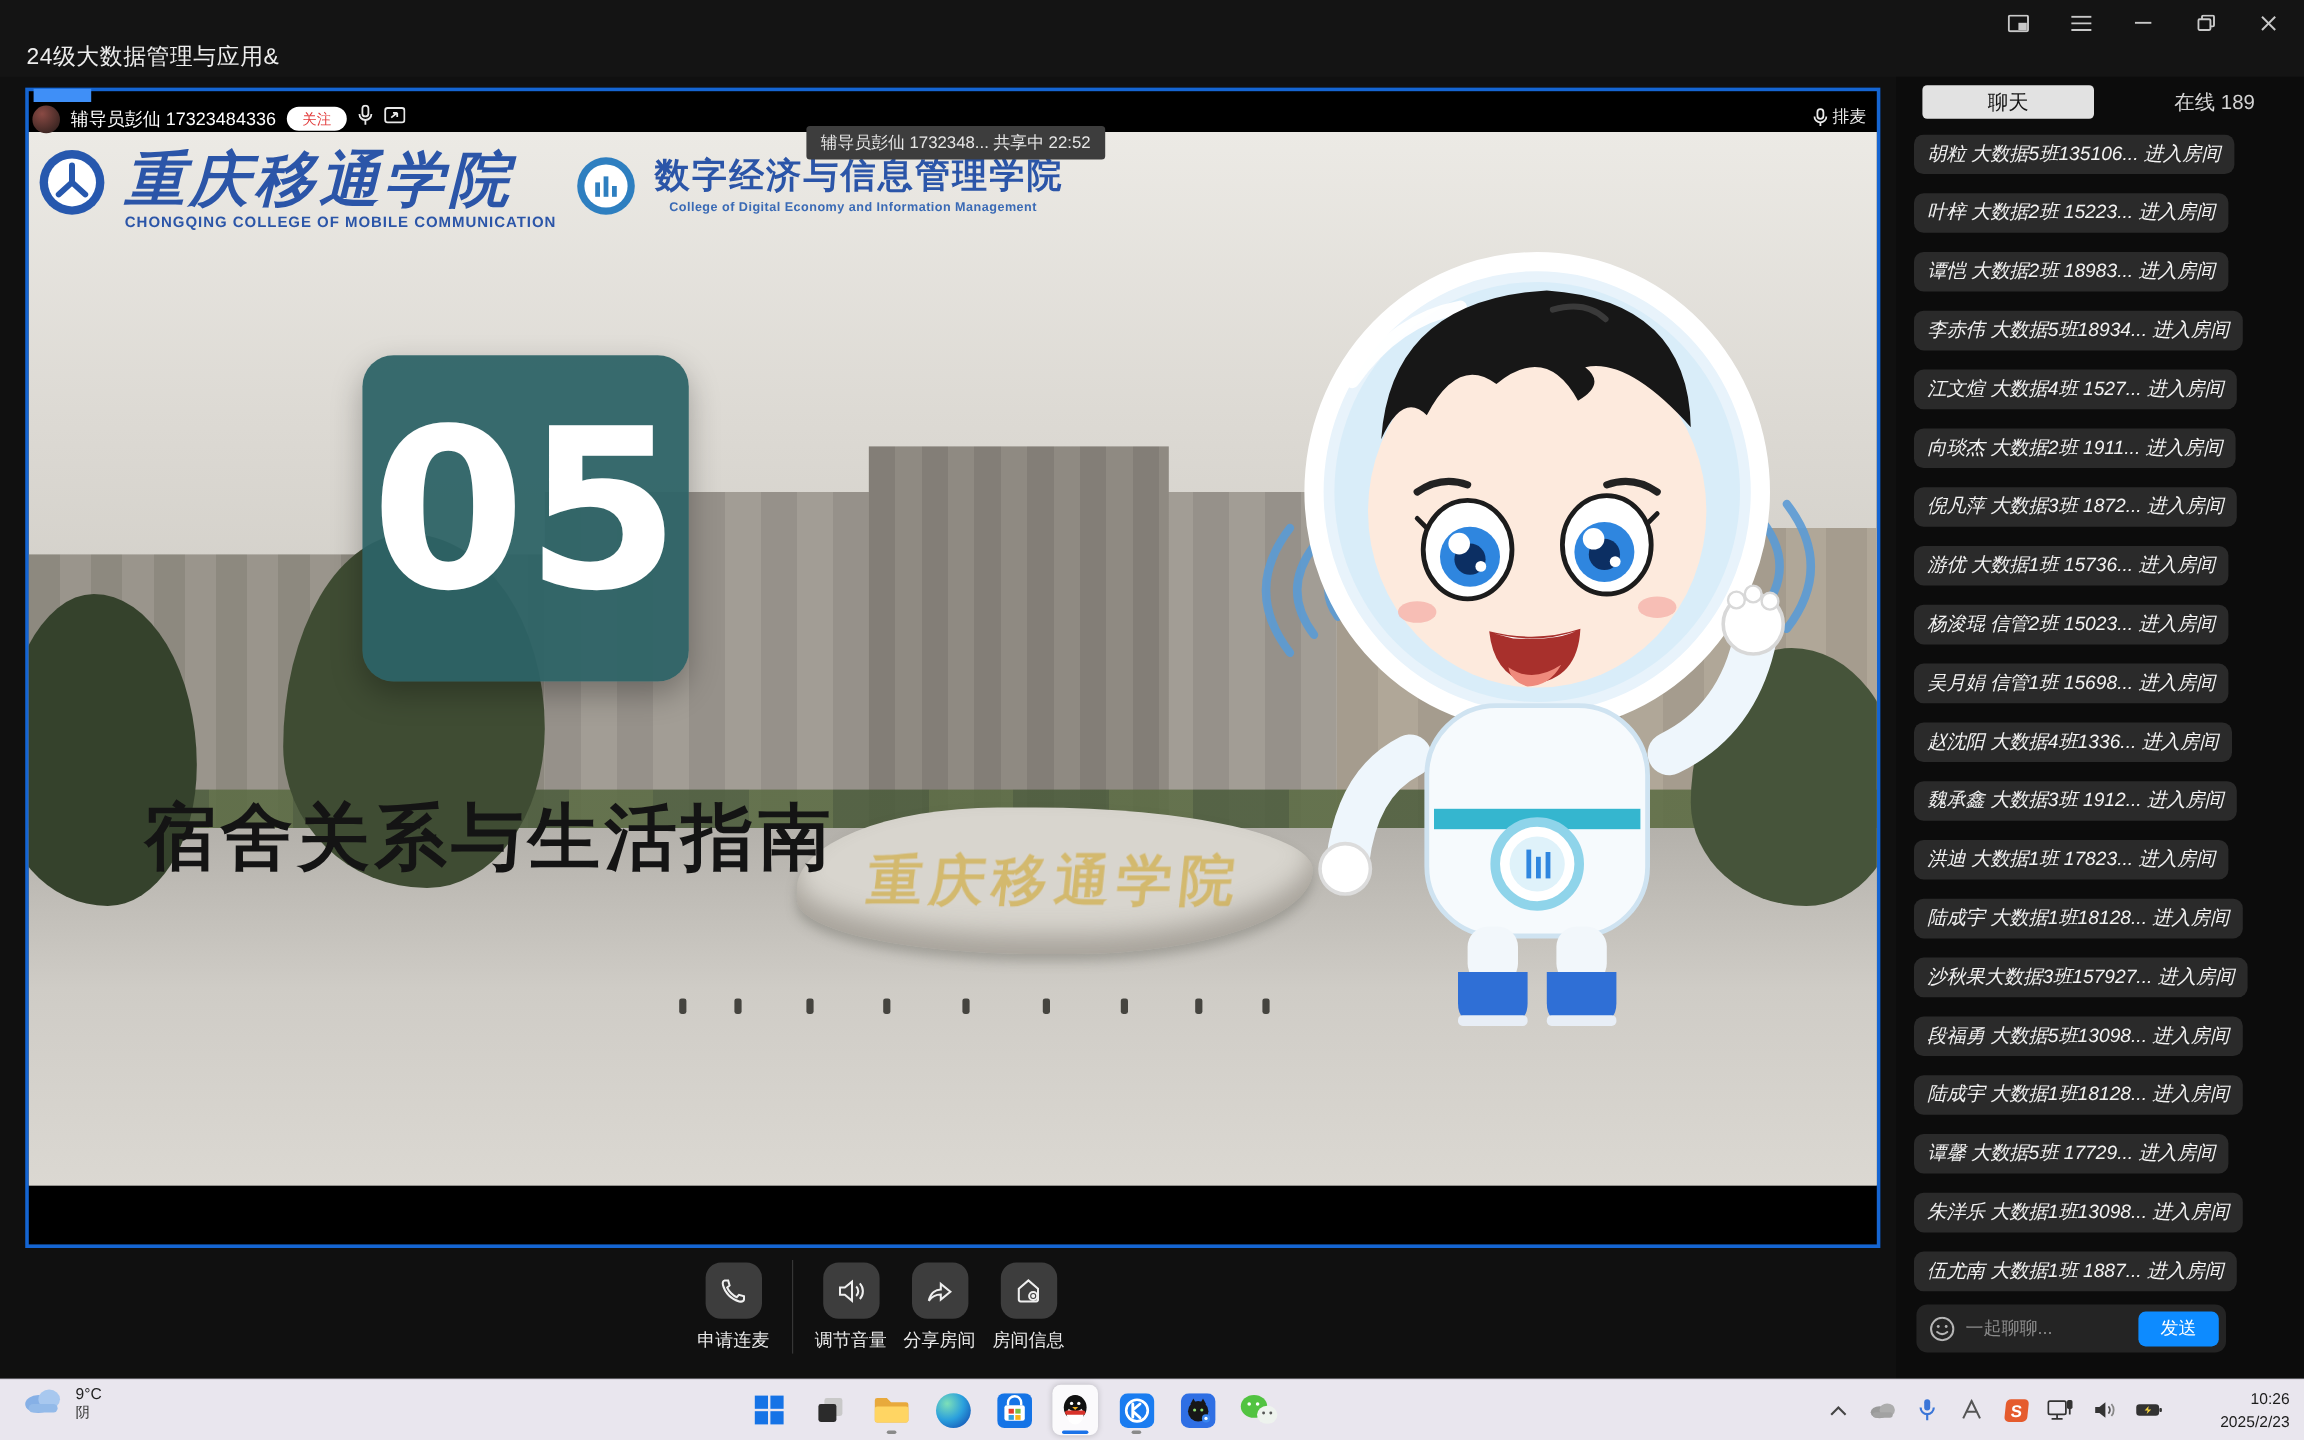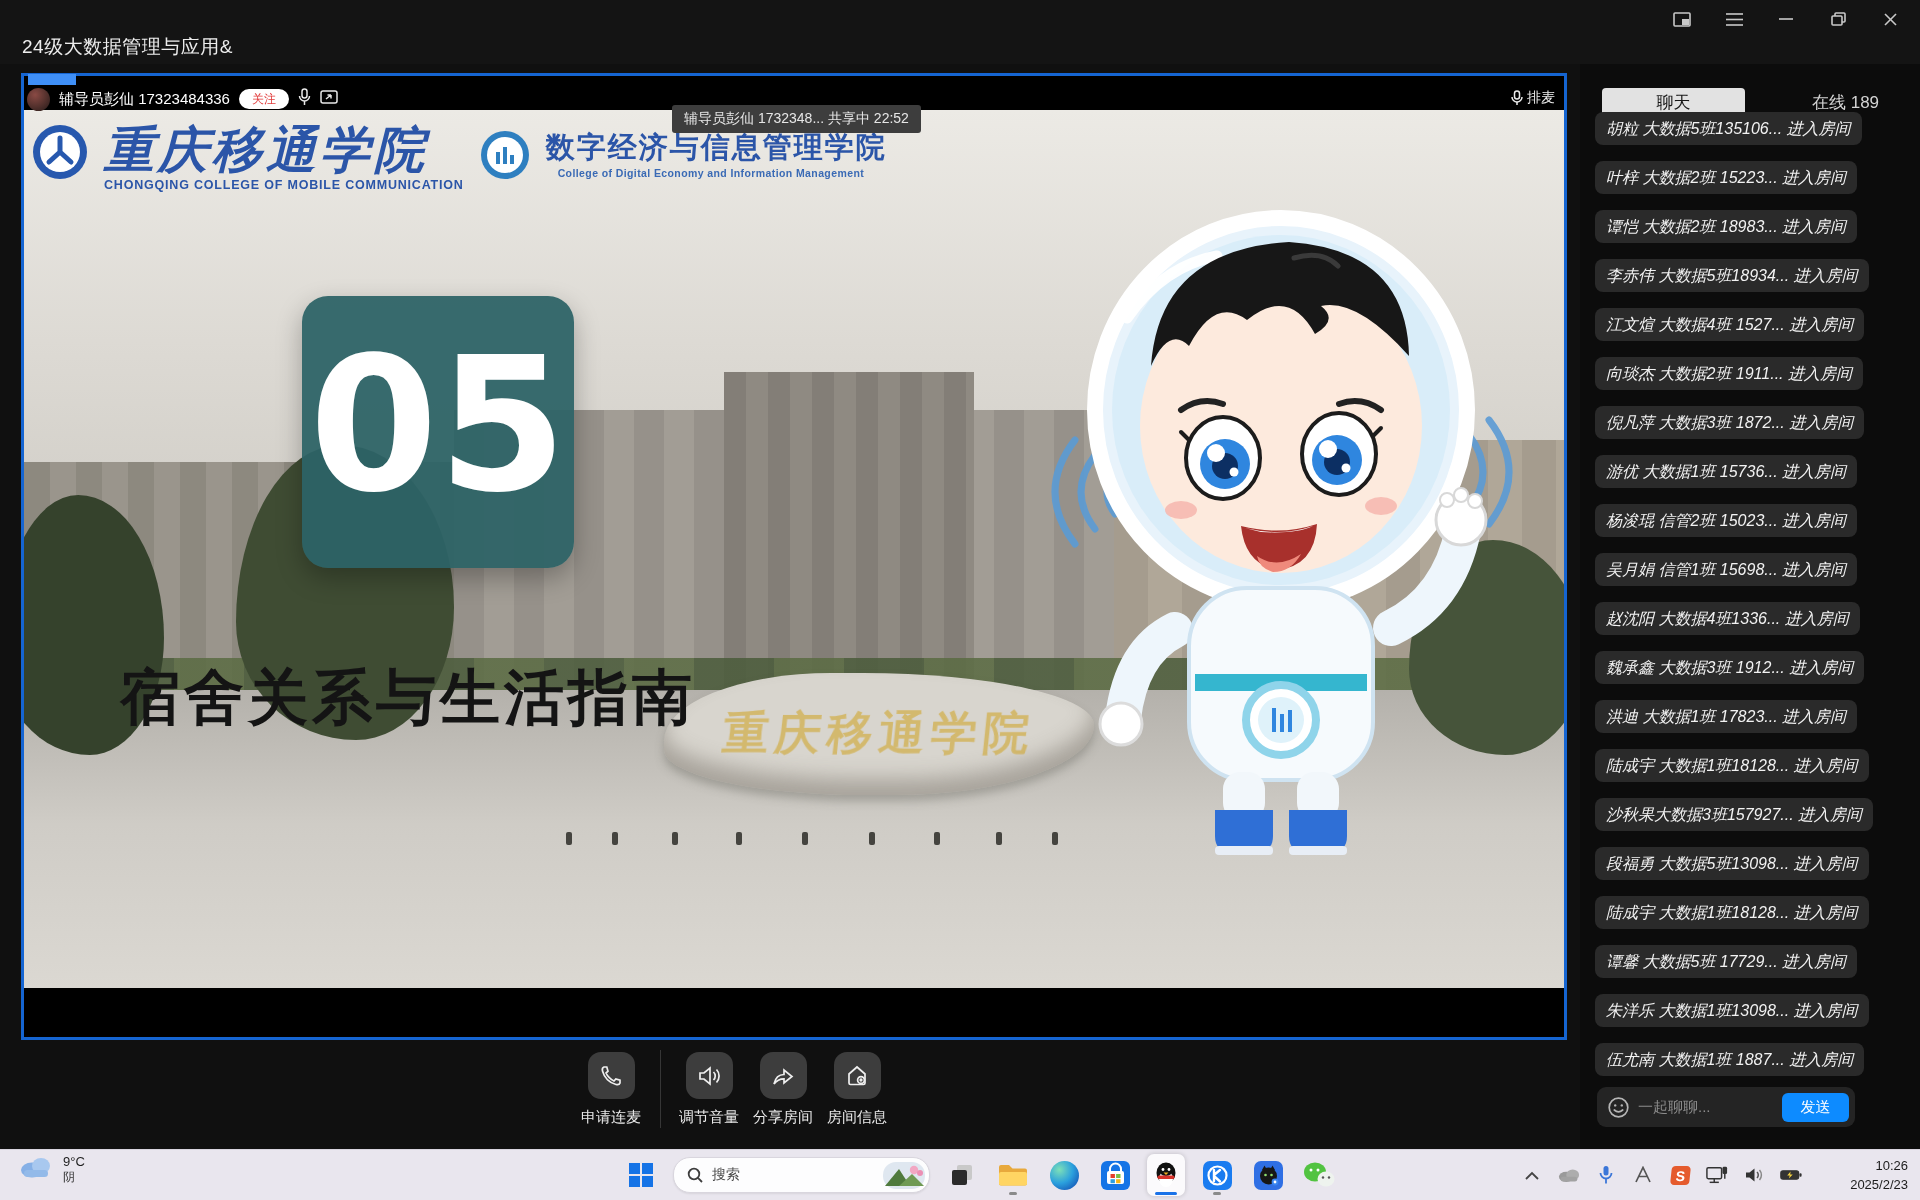--- a/index.html
+++ b/index.html
@@ -57,21 +57,21 @@
   .mascot{position:absolute;left:985px;top:48px;z-index:7;}
   
   .act{position:absolute;top:1052px;width:92px;text-align:center;z-index:3;font-family:Liberation Serif, serif;}
   .act-ico{width:47px;height:47px;margin:0 auto;background:#3d3d3d;border-radius:13px;
            display:flex;align-items:center;justify-content:center;}
   .act-ico svg{stroke:#efefef;fill:none;stroke-width:1.7;}
   .act-label{margin-top:9px;font-size:15px;color:#e9e9e9;}
   .act-div{position:absolute;left:660px;top:1050px;width:1px;height:78px;background:#363636;}
   
   .chat{position:absolute;left:1580px;top:64px;width:340px;height:1086px;background:#0c0c0c;}
-  .tabs{position:absolute;top:24px;left:22px;width:300px;display:flex;align-items:center;gap:44px;}
+  .tabs{position:absolute;top:7px;left:22px;width:300px;display:flex;align-items:center;gap:44px;}
   .tab-on{width:143px;height:28px;background:#e2e2e2;border-radius:4px;color:#161616;font-size:17px;
           display:flex;align-items:center;justify-content:center;}
   .tab-off{flex:1;text-align:center;color:#d4d4d4;font-size:17px;}
   .msgs{position:absolute;top:48px;left:15px;right:2px;height:970px;overflow:hidden;}
   .msg{display:table;background:#2a2a2a;color:#f2f2f2;font-size:16px;line-height:21px;
        padding:6px 11px;border-radius:8px;margin-bottom:16px;white-space:nowrap;font-style:italic;}
   .inputbar{position:absolute;left:17px;bottom:23px;width:258px;height:40px;background:#242424;
             border-radius:9px;display:flex;align-items:center;padding:0 6px 0 11px;box-sizing:border-box;}
   .inputbar .ph{flex:1;color:#8b8b8b;font-size:15px;margin-left:9px;}
   .send-btn{width:67px;height:29px;background:#0d8bff;border-radius:6px;color:#fff;font-size:15px;
@@ -375,34 +375,20 @@
 
     <div class="tb-center">
       <div class="tb-app">
         <svg width="26" height="26" viewBox="0 0 26 26">
             <rect x="1" y="1" width="11" height="11" fill="#1573e6" class="sq"></rect>
             <rect x="14" y="1" width="11" height="11" fill="#1573e6" class="sq"></rect>
             <rect x="1" y="14" width="11" height="11" fill="#1573e6" class="sq"></rect>
             <rect x="14" y="14" width="11" height="11" fill="#1573e6" class="sq"></rect>
           </svg>
       </div>
-      <div class="tb-search">
-        <svg width="16" height="16" viewBox="0 0 16 16">
-            <circle cx="7" cy="7" r="5.3" stroke="#3d3d3d" stroke-width="1.8" fill="none"></circle>
-            <line x1="11.2" y1="11.2" x2="15" y2="15" stroke="#3d3d3d" stroke-width="1.8"></line>
-          </svg>
-        <span class="ph">搜索</span>
-        <svg width="42" height="27" viewBox="0 0 42 27">
-          <rect width="42" height="27" rx="13" fill="#dfe7f0"></rect>
-            <path d="M2 24 L16 7 L27 24 Z" fill="#4f7a3d"></path>
-            <path d="M16 24 L29 12 L41 24 Z" fill="#6f9a54"></path>
-            <circle cx="31" cy="8" r="4.2" fill="#f2a7c3"></circle>
-            <circle cx="37" cy="11" r="3" fill="#ec8fb4"></circle>
-        </svg>
-      </div>
       <div class="tb-app">
         <svg width="26" height="26" viewBox="0 0 26 26">
             <rect x="8" y="3" width="15" height="15" rx="2" fill="#c9c9c9"></rect>
             <rect x="3" y="8" width="15" height="15" rx="2" fill="#2b2b2b"></rect>
           </svg>
       </div>
       <div class="tb-app">
         <svg width="30" height="25" viewBox="0 0 30 25">
             <path d="M1 4 a2 2 0 0 1 2-2 h8 l3.5 3.5 h12.5 a2 2 0 0 1 2 2 v13 a2 2 0 0 1 -2 2 h-24 a2 2 0 0 1 -2 -2 Z" fill="#e8a93c"></path>
             <rect x="1" y="9" width="28" height="13.5" rx="2" fill="#ffd563"></rect>

